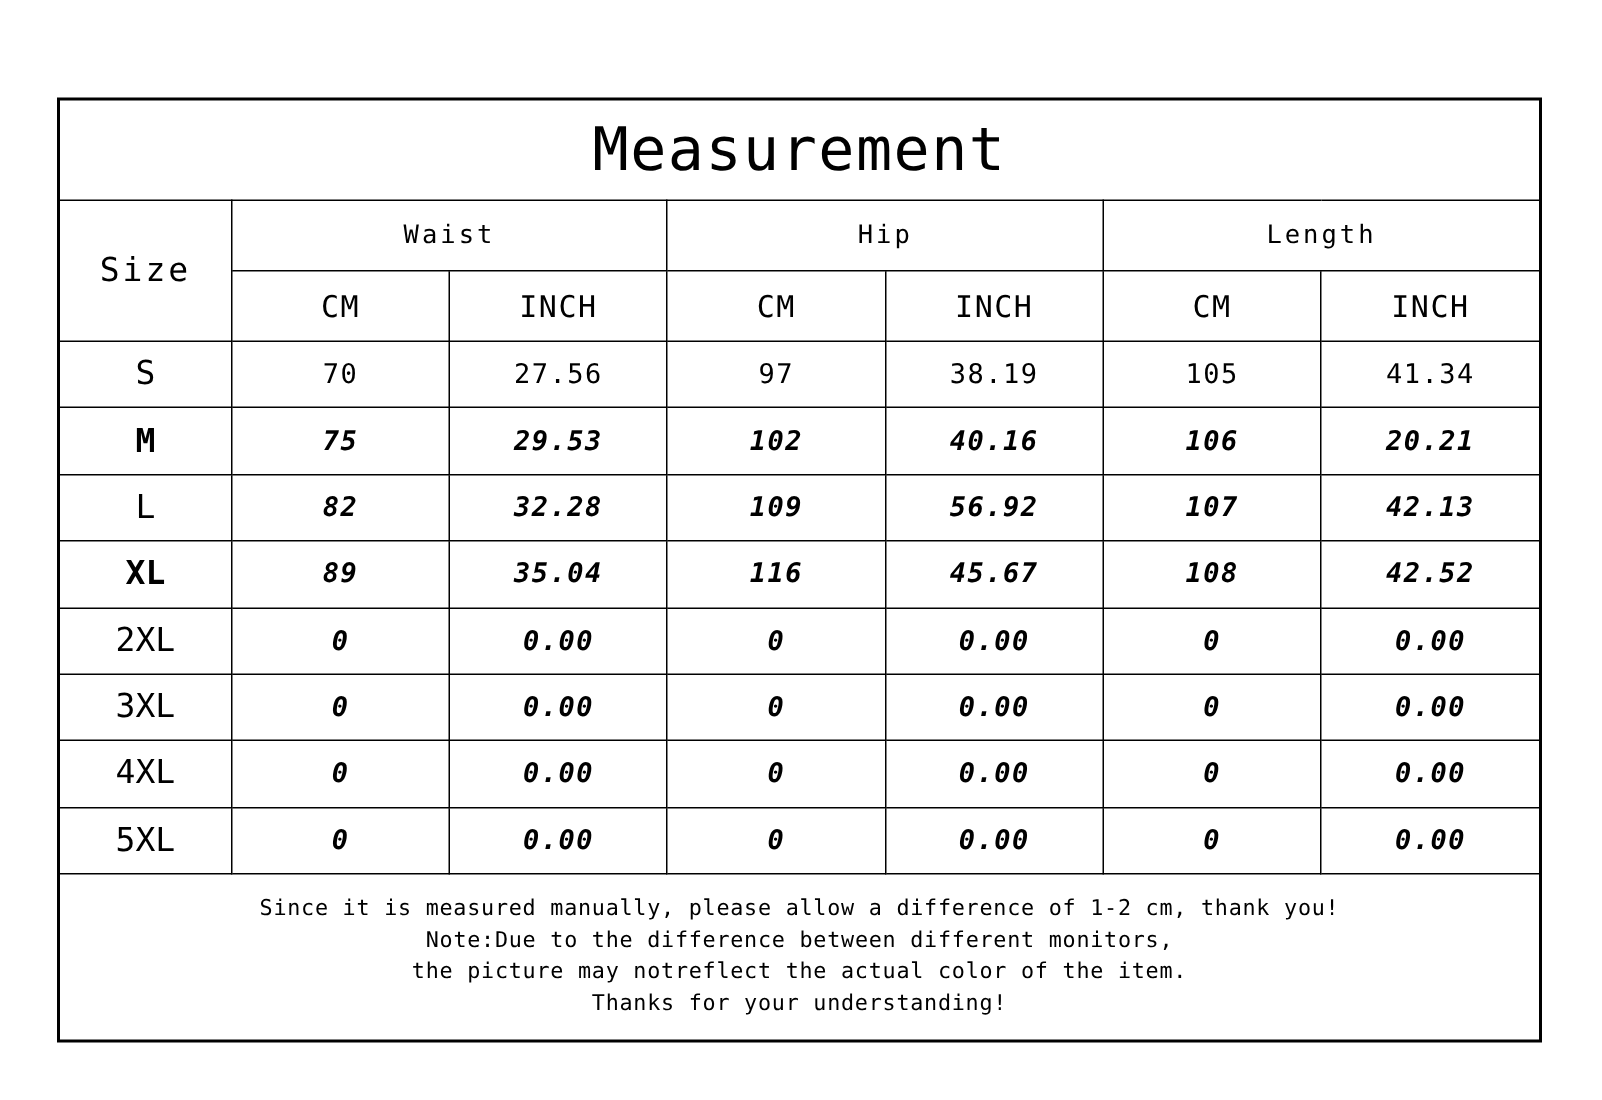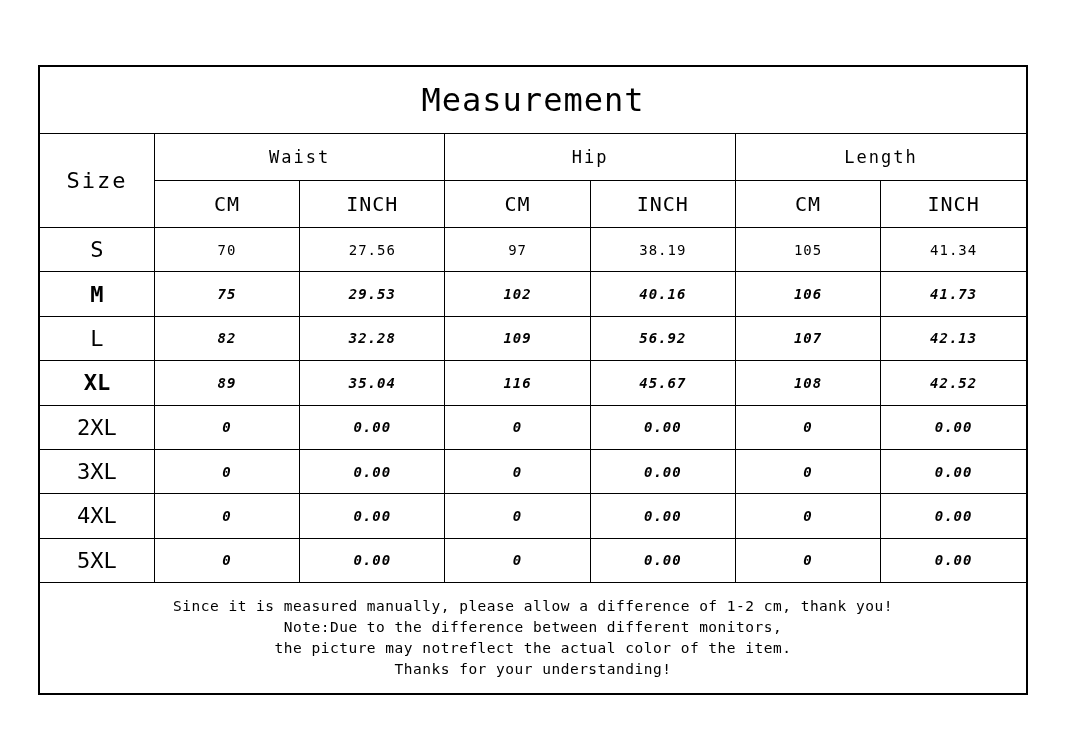--- a/index.html
+++ b/index.html
@@ -47,21 +47,21 @@
   }
   table.size-table td:first-child,
   table.size-table th:first-child {
     border-left: none;
   }
   table.size-table td:last-child,
   table.size-table th:last-child {
     border-right: none;
   }
   .title-cell {
-    font-size: 32px;
+    font-size: 40px;
     letter-spacing: 1px;
     height: 66px;
     font-family: "DejaVu Sans Mono", monospace;
   }
   .group-head {
     font-size: 17px;
     letter-spacing: 2px;
     height: 46px;
   }
   .size-head {
@@ -74,21 +74,21 @@
     font-weight: bold;
     height: 46px;
   }
   .size-label {
     font-size: 22px;
   }
   .size-label.bold {
     font-weight: bold;
   }
   .val {
-    font-size: 14px;
+    font-size: 18px;
     letter-spacing: 1px;
   }
   .val.bold {
     font-weight: bold;
     font-style: italic;
   }
   .note-cell {
     font-size: 14.5px;
     line-height: 1.45;
     letter-spacing: 0.5px;
@@ -146,21 +146,21 @@
         <td class="val">41.34</td>
       </tr>
 
       <tr>
         <td class="size-label bold">M</td>
         <td class="val bold">75</td>
         <td class="val bold">29.53</td>
         <td class="val bold">102</td>
         <td class="val bold">40.16</td>
         <td class="val bold">106</td>
-        <td class="val bold">41.73</td>
+        <td class="val bold">20.21</td>
       </tr>
 
       <tr>
         <td class="size-label">L</td>
         <td class="val bold">82</td>
         <td class="val bold">32.28</td>
         <td class="val bold">109</td>
         <td class="val bold">56.92</td>
         <td class="val bold">107</td>
         <td class="val bold">42.13</td>

